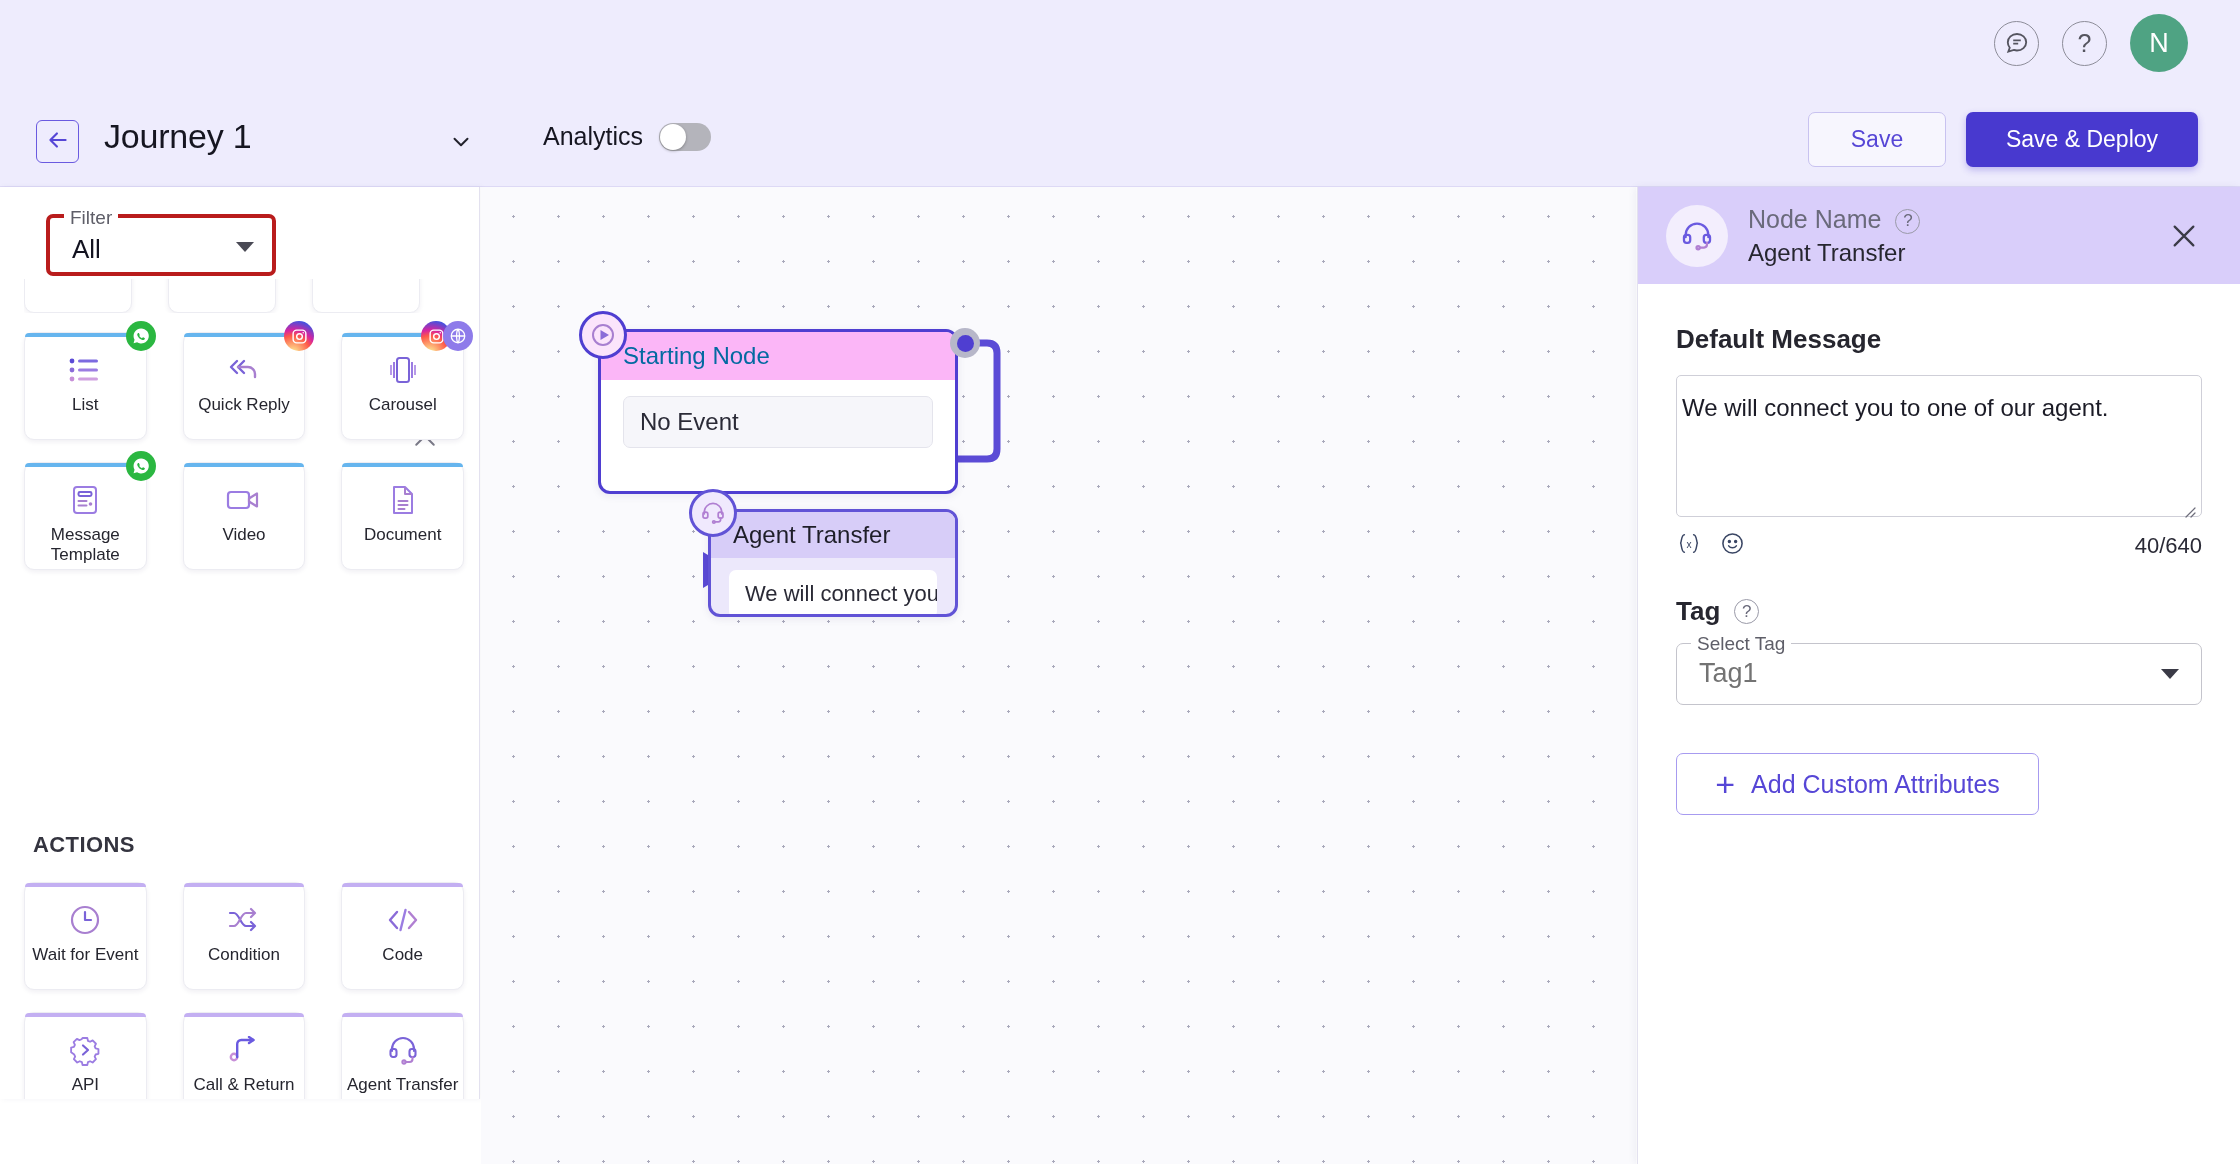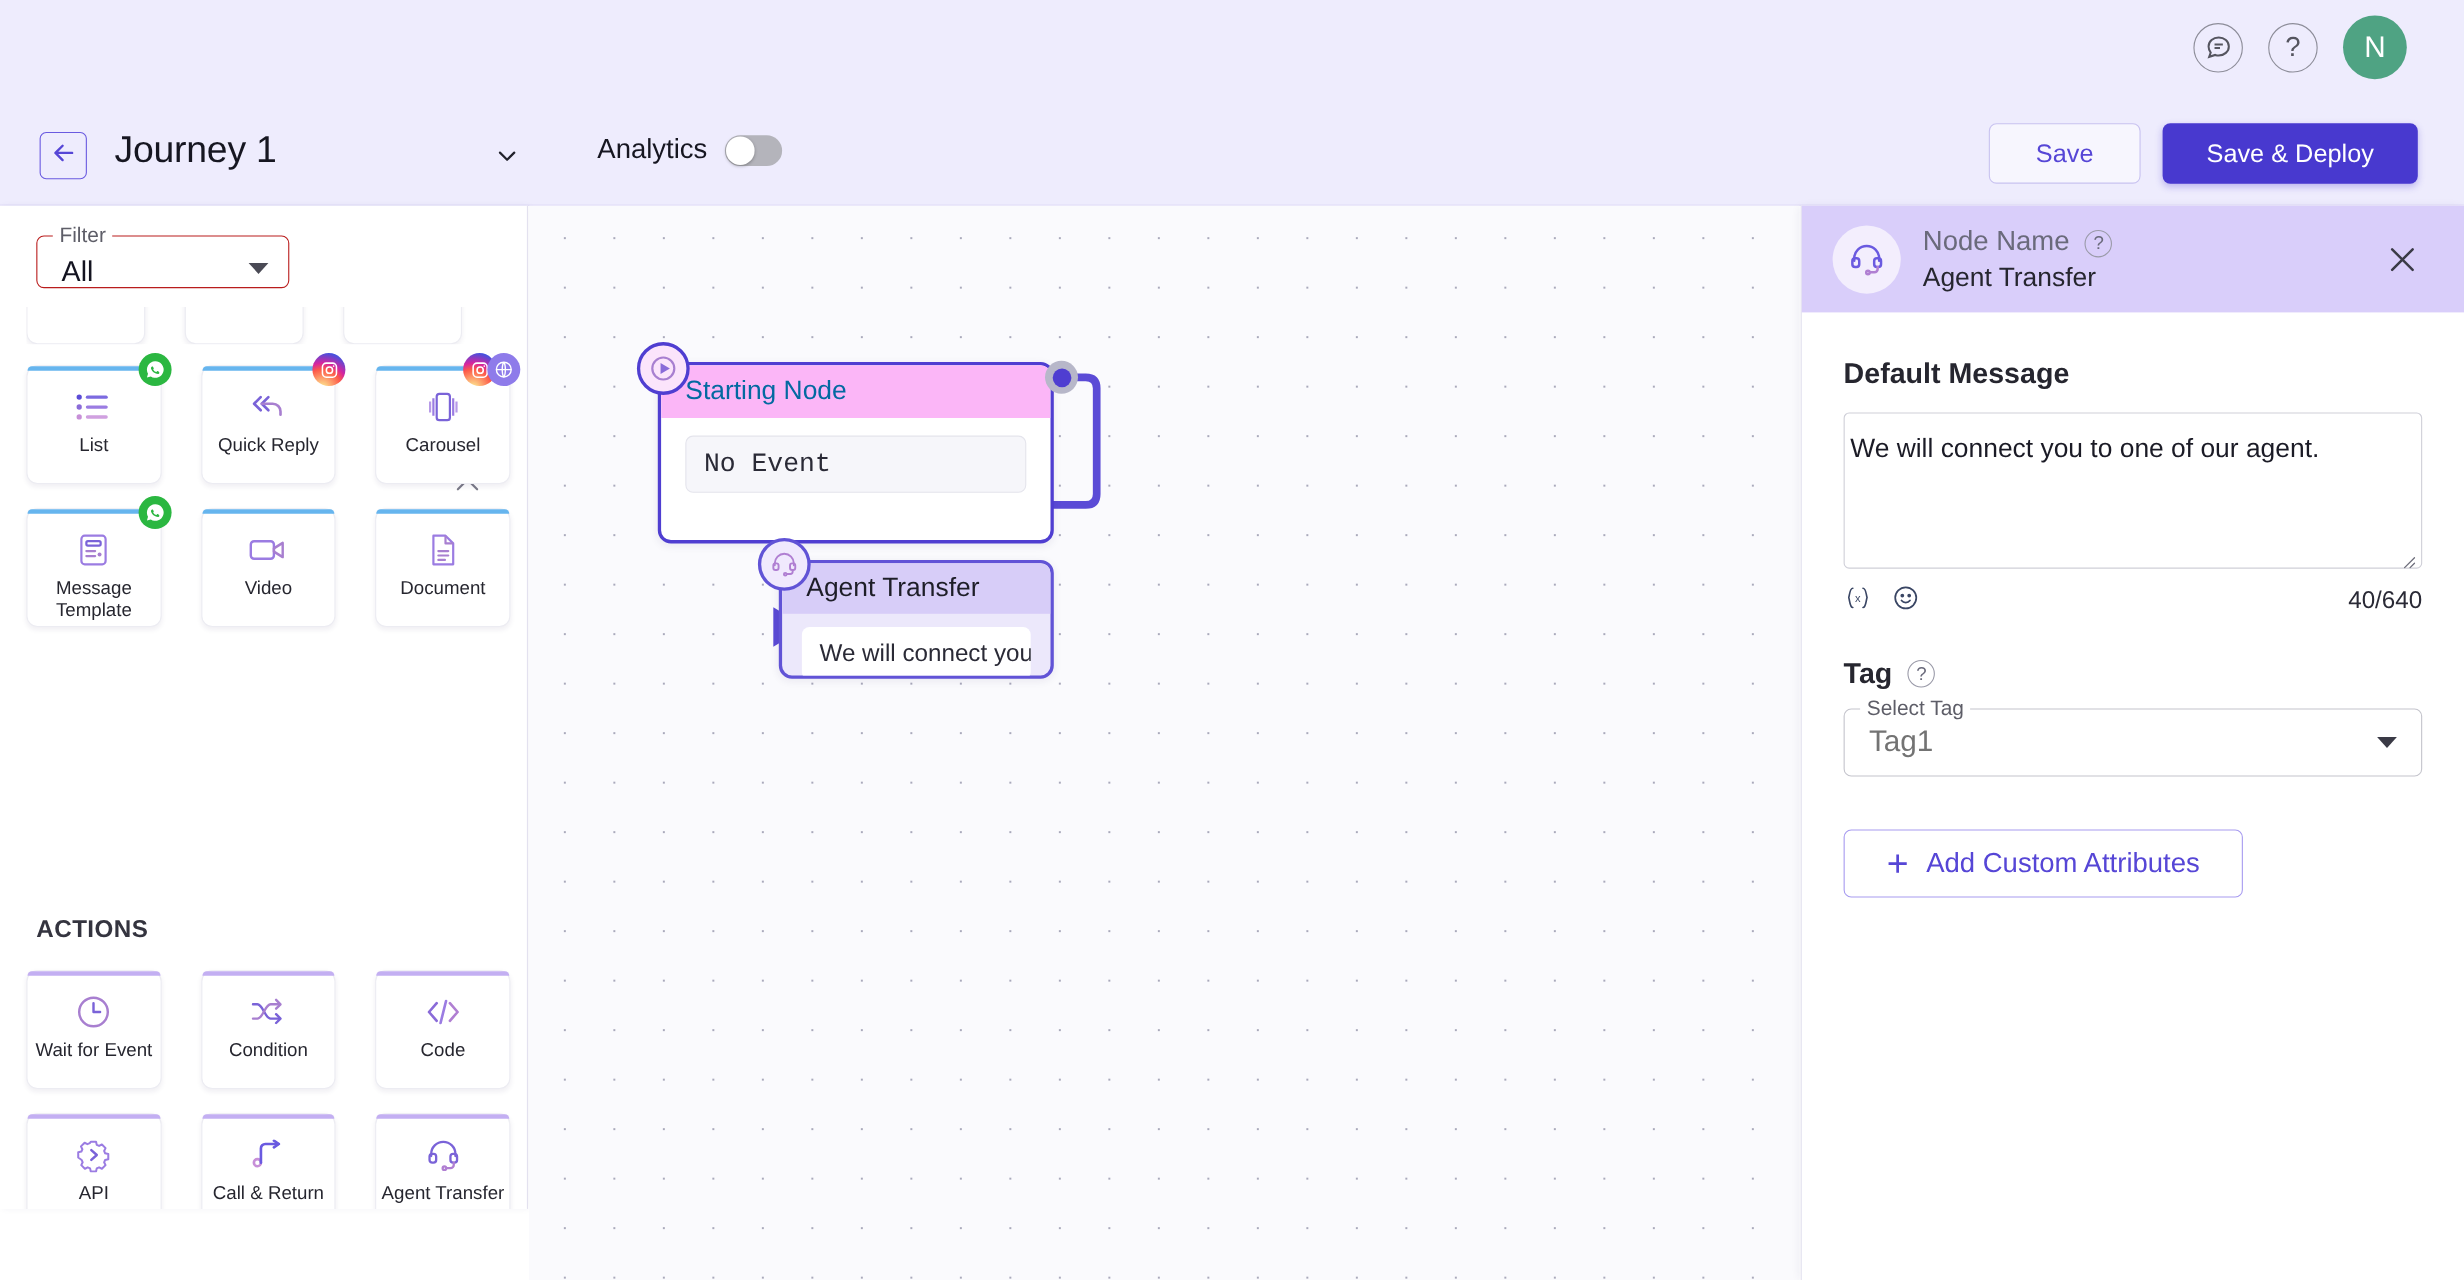--- a/index.html
+++ b/index.html
@@ -87,23 +87,23 @@
   
   .palette {
     position: absolute; left: 0; top: 187px;
     width: 480px; height: 912px;
     background: #ffffff;
     border-right: 1px solid #e3e1ef;
     box-shadow: 2px 0 6px rgba(40,30,90,.05);
     overflow: hidden;
   }
   .filter-field {
-    position: absolute; left: 33px; top: 27px;
-    width: 230px; height: 48px;
-    border: 1px solid #b91c1c; border-radius: 7px;
+    position: absolute; left: 46px; top: 27px;
+    width: 230px; height: 62px;
+    border: 4px solid #b91c1c; border-radius: 7px;
   }
   .filter-legend {
     position: absolute; left: 14px; top: -11px;
     background: #fff; padding: 0 6px;
     font-size: 19px; color: #5e5e68;
   }
   .filter-value {
     position: absolute; left: 22px; top: 16px;
     font-size: 26px; color: #131320;
   }
@@ -190,21 +190,21 @@
     box-shadow: 0 2px 8px rgba(40,30,90,.08);
   }
   .node-start .node-head {
     height: 48px; background: #fbb6f7; display: flex; align-items: center;
     padding-left: 22px; font-size: 24px; color: #0369a1;
   }
   .node-start .node-body { padding: 16px 22px; }
   .node-field {
     height: 52px; background: #f6f6fa; border: 1px solid #e4e4ec;
     border-radius: 7px; display: flex; align-items: center; padding-left: 16px;
-    font-size: 24px; color: #2a2a36; font-family: Liberation Mono, monospace;
+    font-size: 24px; color: #2a2a36;
   }
   .node-avatar {
     position: absolute; width: 48px; height: 48px; border-radius: 50%;
     border: 3px solid #4f3ed1; background: #fbe4fb;
     display: flex; align-items: center; justify-content: center;
     z-index: 5;
   }
   .start-avatar { left: 98px; top: 124px; }
   .port-dot {
     position: absolute; left: 469px; top: 141px;

